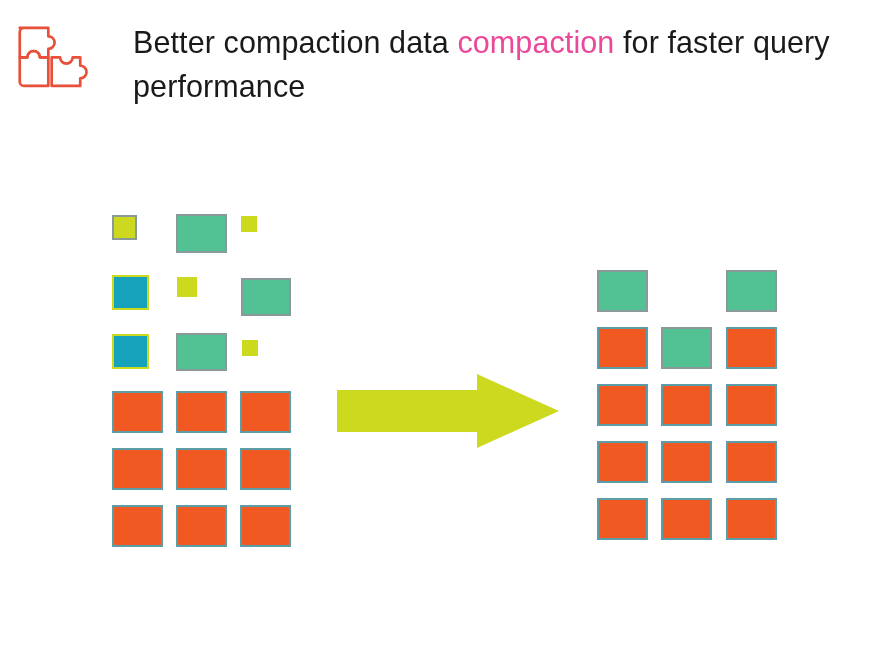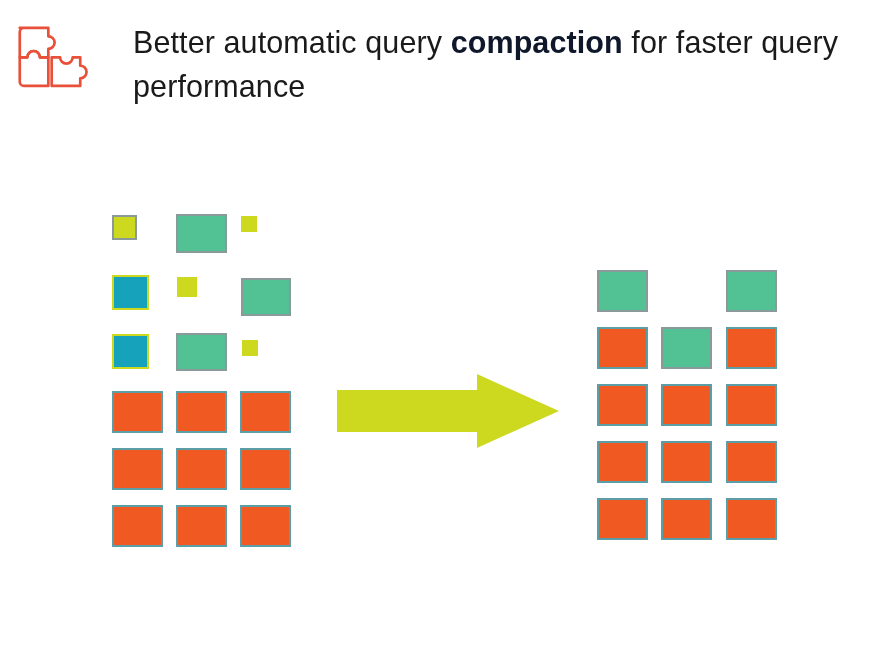--- a/index.html
+++ b/index.html
@@ -44,22 +44,22 @@
     left: 133px;
     top: 21px;
     width: 730px;
     font-size: 30.5px;
     line-height: 1.43;
     color: #1a1a1a;
     font-weight: 400;
     letter-spacing: 0.1px;
   }
   #title .bold {
-    font-weight: 700;
-    color: #0f172a;
+    font-weight: 400;
+    color: #ec4899;
   }
 
   
   #diagram {
     position: absolute;
     left: 0;
     top: 0;
     width: 887px;
     height: 646px;
   }
@@ -113,21 +113,21 @@
                    h9
                    v10
                    a7.5 7.5 0 1 1 0 15
                    v9
                    H52 z" stroke="#E8503A"></path>
         </g>
       </svg>
     </div>
 
     <div id="title" style="color: rgb(26, 26, 26);">
-      <span>Better automatic query </span><span class="bold">compaction</span><span> for faster</span>
+      <span>Better compaction data </span><span class="bold">compaction</span><span> for faster</span>
       <span>query performance</span>
     </div>
 
   </div>
 
   <div id="diagram">
 
     <div id="before-grid">
         <div class="cell" style="left: 112px; top: 215px; width: 25px; height: 25px; background: rgb(205, 217, 30); border: 2px solid rgb(138, 154, 154);"></div>
         <div class="cell" style="left: 176px; top: 214px; width: 51px; height: 39px; background: rgb(82, 194, 148); border: 2px solid rgb(138, 154, 154);"></div>

